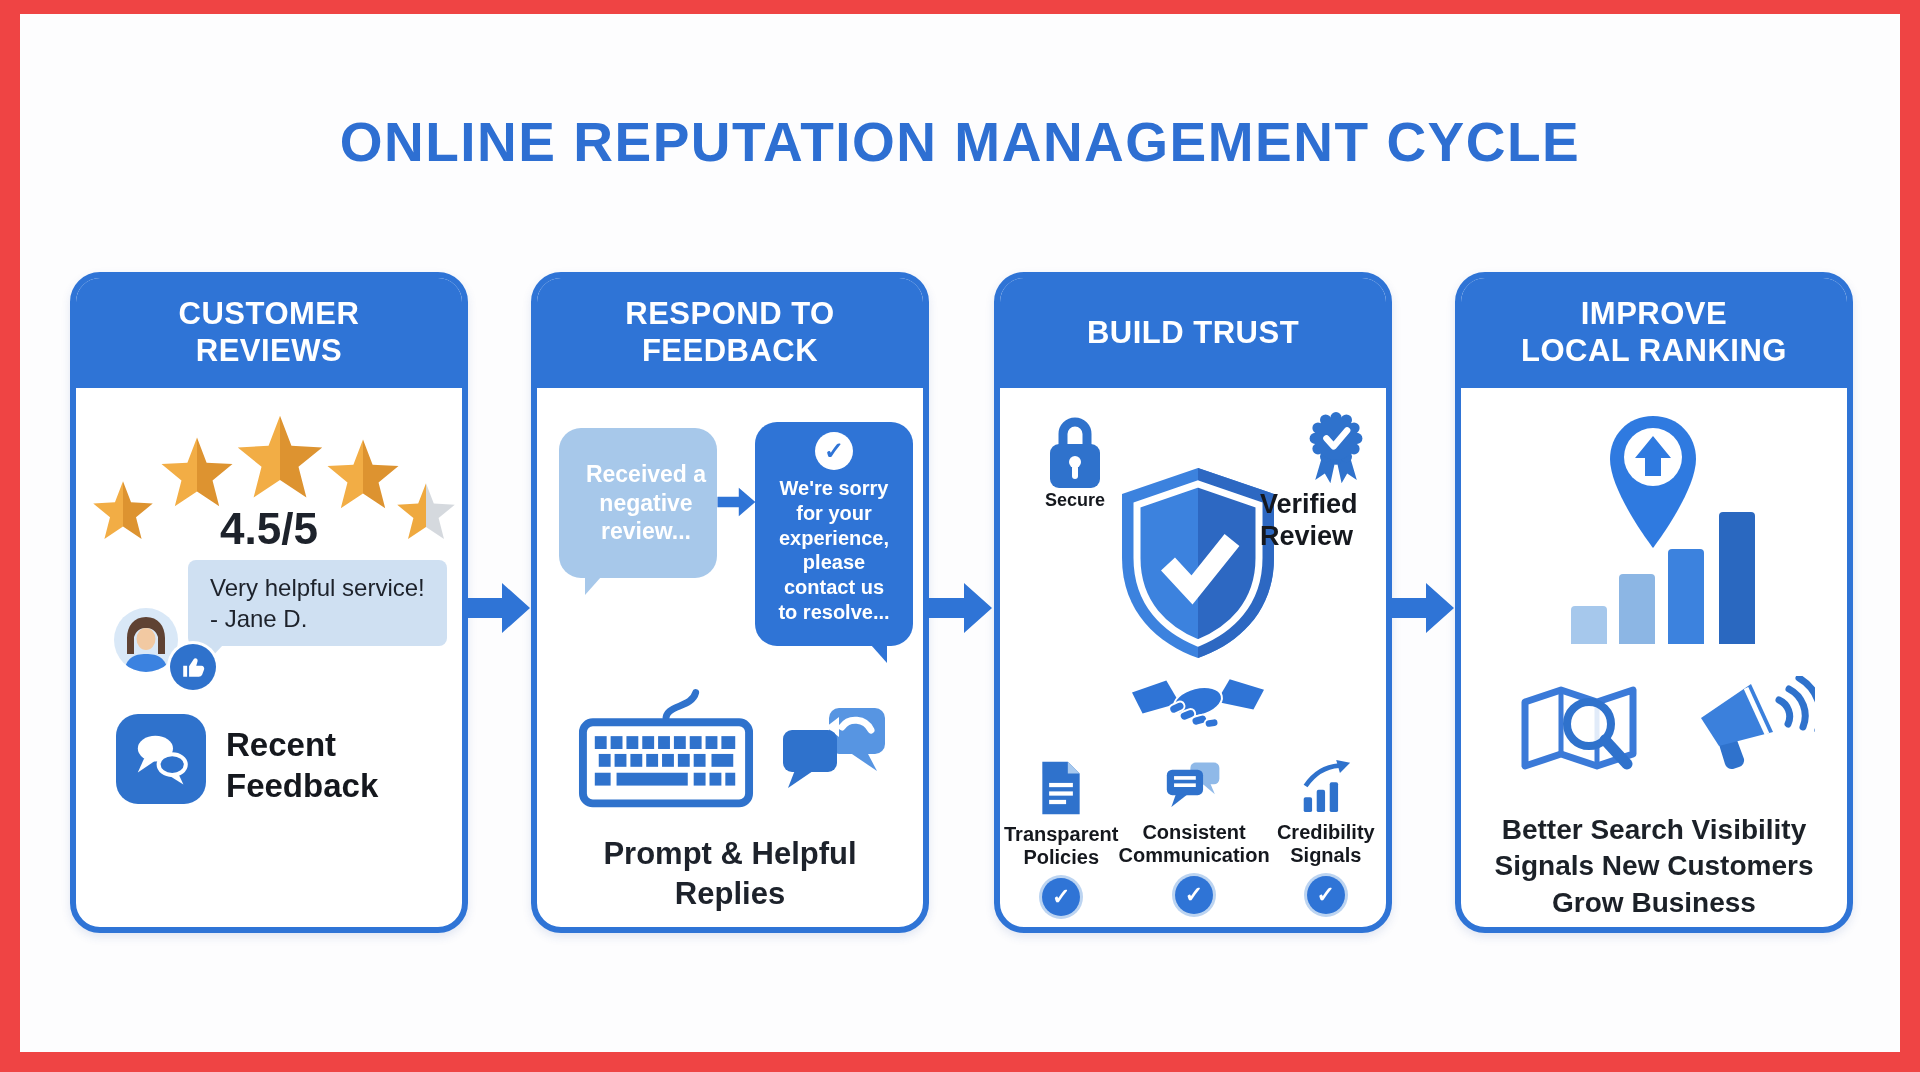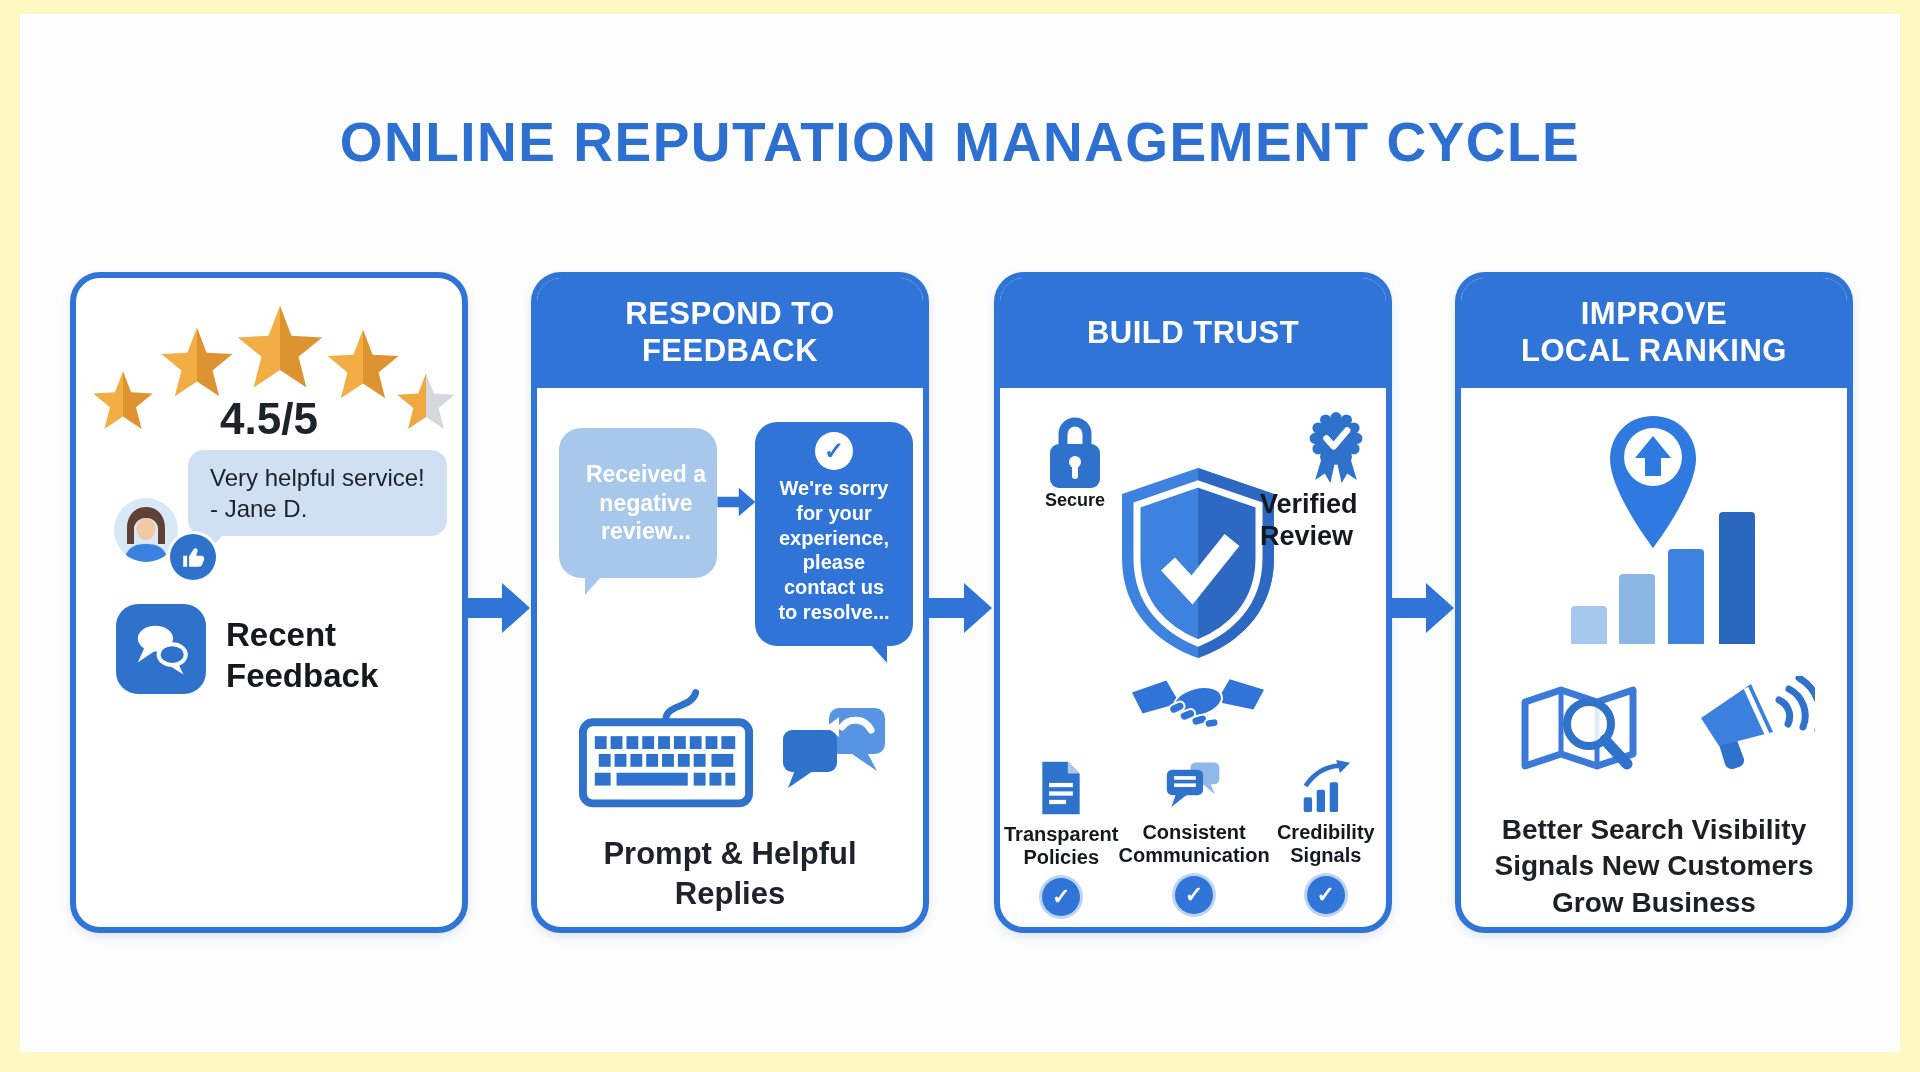--- a/index.html
+++ b/index.html
@@ -1,19 +1,19 @@
 <!DOCTYPE html>
 <html><head>
 <meta charset="utf-8">
 <style>
   * { box-sizing: border-box; }
   html,body { margin:0; padding:0; }
   body { width:1920px; height:1072px; font-family:"Liberation Sans", sans-serif; }
 
-  .frame { position:relative; width:1920px; height:1072px; background:#fef9c3; }
+  .frame { position:relative; width:1920px; height:1072px; background:#ef4444; }
   .canvas { position:absolute; left:20px; top:14px; right:20px; bottom:20px; background:#fdfdfe; overflow:hidden; }
 
   .title { position:absolute; top:96px; left:0; width:100%; margin:0; text-align:center;
            font-size:55px; font-weight:800; letter-spacing:1.5px; color:#2e6fd2; }
 
   .card { position:absolute; top:258px; width:398px; height:661px; background:#fff;
           border:6px solid #2f74d6; border-radius:30px; overflow:hidden;
           box-shadow:0 4px 10px rgba(40,80,160,.13); }
   .card1 { left:50px; } .card2 { left:511px; } .card3 { left:974px; } .card4 { left:1435px; }
 
@@ -23,21 +23,21 @@
   .card-body { position:relative; height:539px; }
 
   .flow-arrow { position:absolute; top:567px; width:66px; height:54px; }
   .fa1 { left:446px; } .fa2 { left:908px; } .fa3 { left:1370px; }
 
   
   .star { position:absolute; }
   .rating { position:absolute; top:116px; left:0; width:100%; text-align:center;
             font-size:44px; font-weight:bold; color:#1d222b; }
   .review-bubble { position:absolute; left:112px; top:172px; background:#cfe0f2; color:#1d222b;
-                   font-size:24px; line-height:1.3; padding:12px 22px; border-radius:16px;
+                   font-size:24px; line-height:1.3; padding:12px 22px; border-radius:8px;
                    white-space:pre-line; }
   .review-bubble::after { content:""; position:absolute; left:20px; bottom:-15px;
                    border-top:16px solid #cfe0f2; border-right:15px solid transparent; }
   .avatar { position:absolute; left:38px; top:220px; width:64px; height:64px; border-radius:50%;
             overflow:hidden; background:#d9e8f7; }
   .thumb-badge { position:absolute; left:94px; top:256px; width:46px; height:46px; border-radius:50%;
             background:#2f72cc; display:flex; align-items:center; justify-content:center;
             box-shadow:0 0 0 3px #fff; }
   .recent-icon { position:absolute; left:40px; top:326px; width:90px; height:90px;
             border-radius:22px; background:#2f72cc; display:flex; align-items:center; justify-content:center; }
@@ -121,20 +121,24 @@
       </clipPath>
   </defs>
 </svg>
 
 <div class="frame">
  <div class="canvas">
 
   <h1 class="title">ONLINE REPUTATION MANAGEMENT CYCLE</h1>
 
   <section class="card card1">
+    <header class="card-header">
+      <span>CUSTOMER
+REVIEWS</span>
+    </header>
     <div class="card-body">
       <svg class="star" style="left:16px;top:92px;width:62px;height:62px" viewBox="0 0 100 100">
             <polygon points="50,2 63,36 98,38 71,60 80,95 50,75 20,95 29,60 2,38 37,36" fill="url(#goldSplit)"></polygon>
           </svg>
       <svg class="star" style="left:84px;top:48px;width:74px;height:74px" viewBox="0 0 100 100">
             <polygon points="50,2 63,36 98,38 71,60 80,95 50,75 20,95 29,60 2,38 37,36" fill="url(#goldSplit)"></polygon>
           </svg>
       <svg class="star" style="left:160px;top:26px;width:88px;height:88px" viewBox="0 0 100 100">
             <polygon points="50,2 63,36 98,38 71,60 80,95 50,75 20,95 29,60 2,38 37,36" fill="url(#goldSplit)"></polygon>
           </svg>

